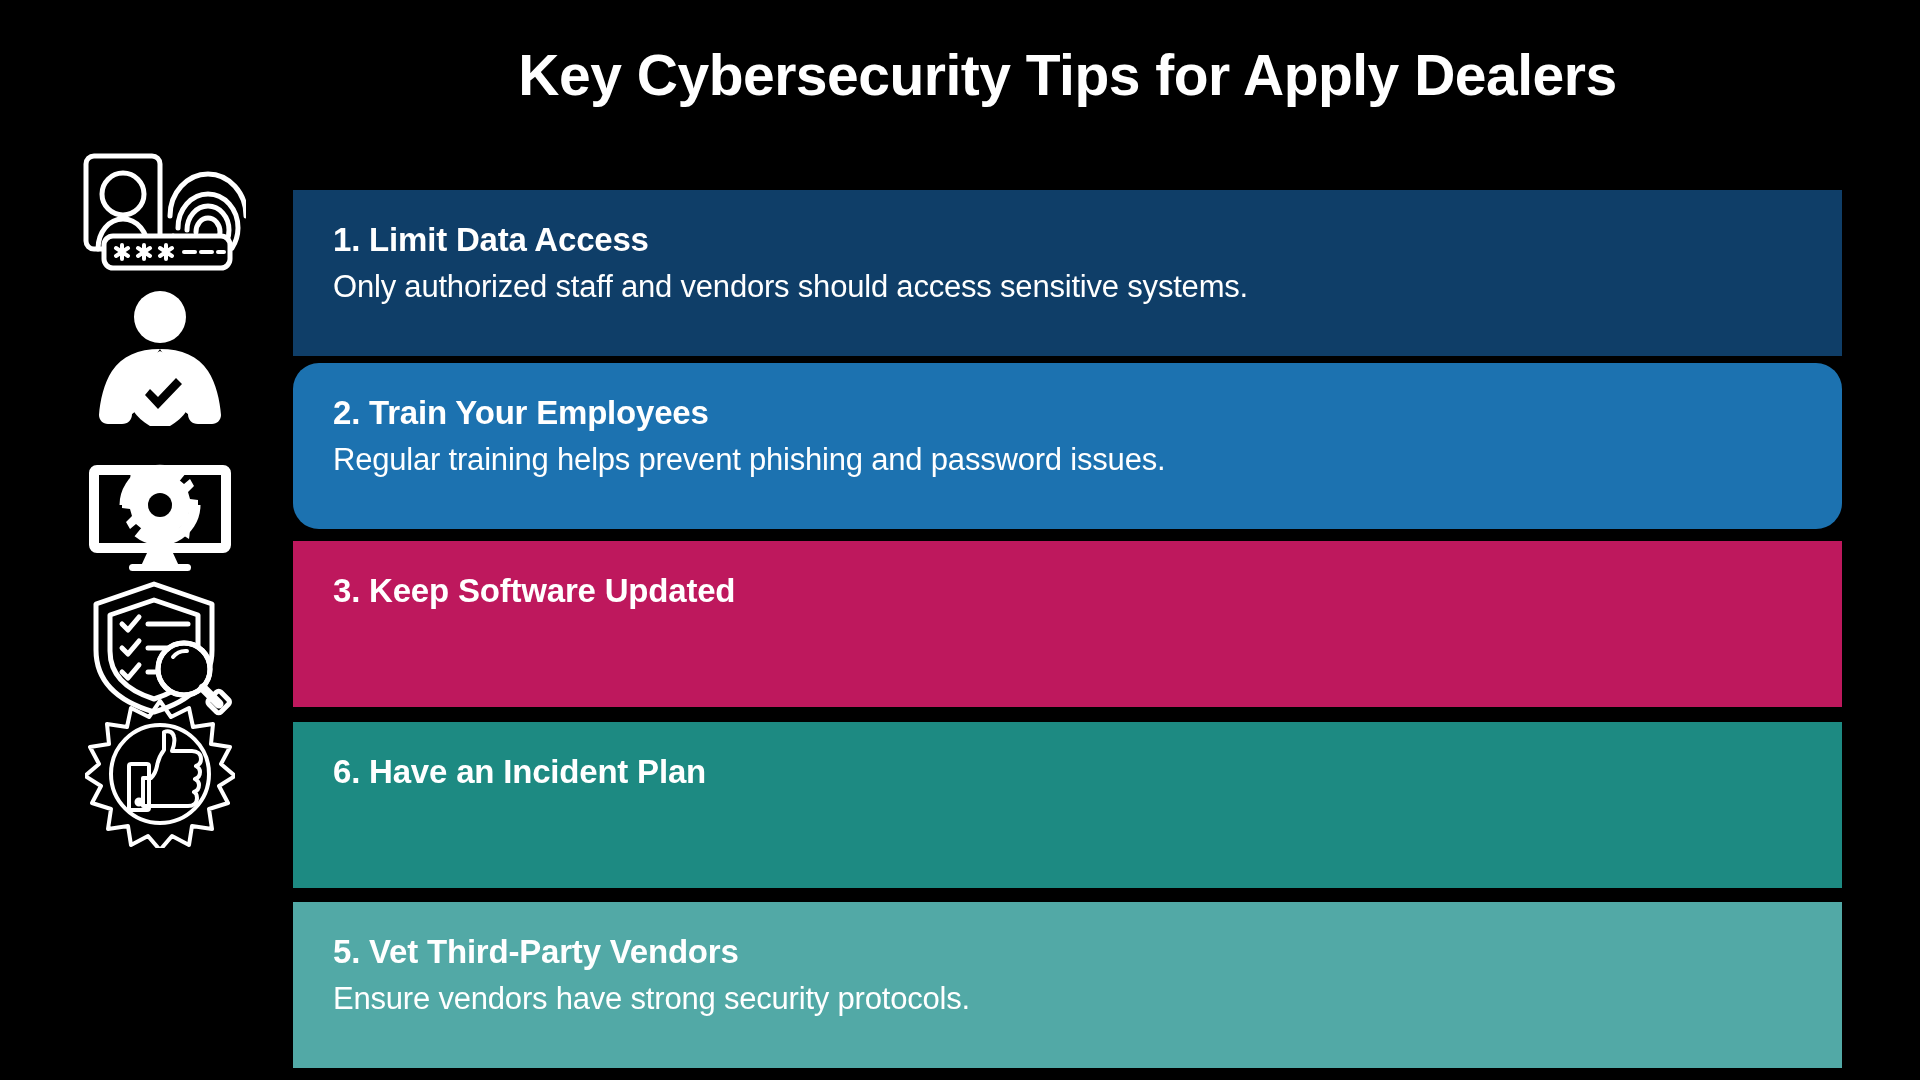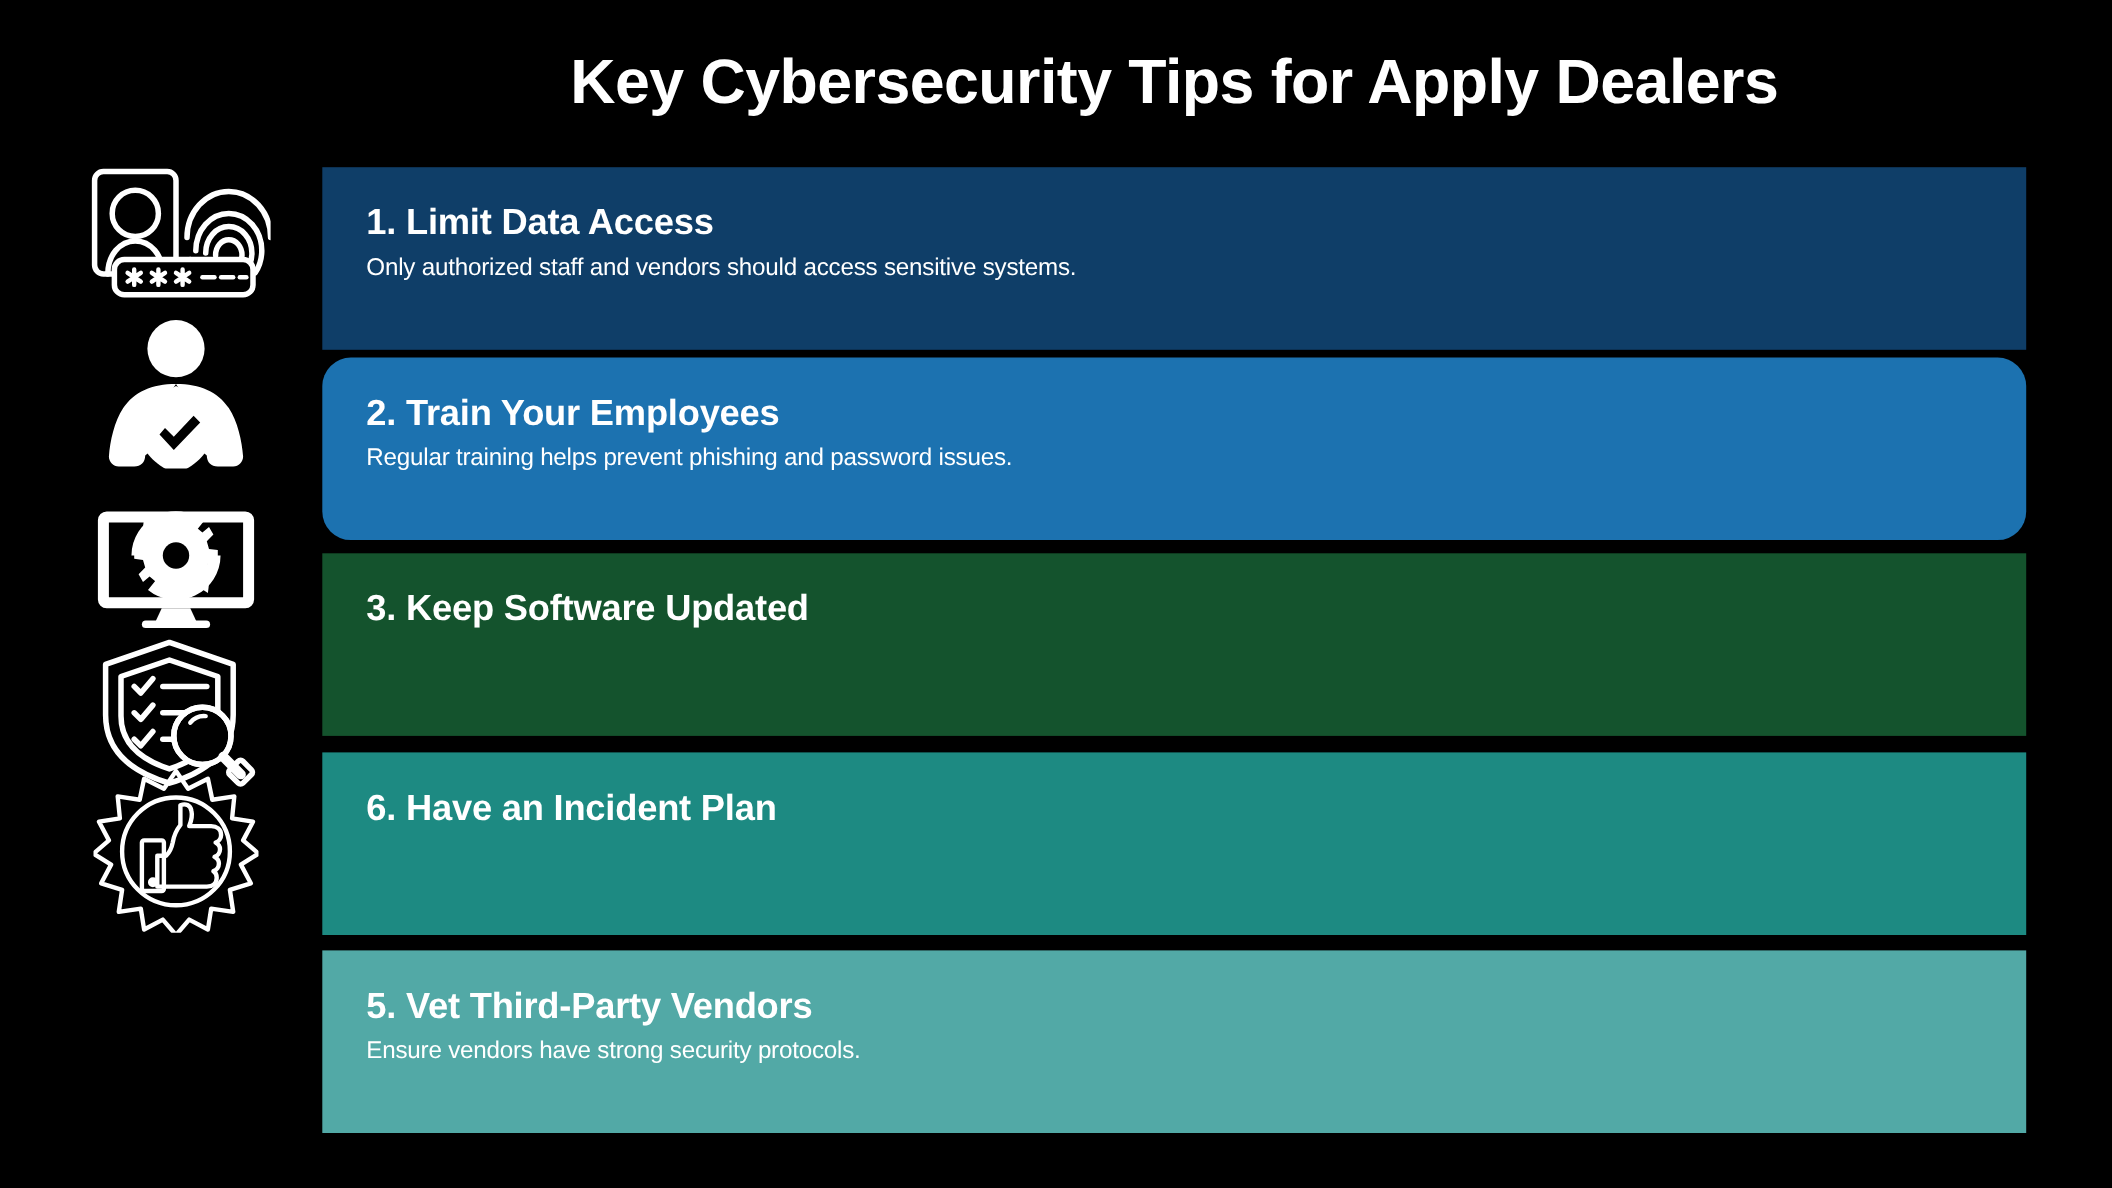--- a/index.html
+++ b/index.html
@@ -39,39 +39,40 @@
   }
 
   
   .row {
     position: absolute;
     left: 293px;
     width: 1549px;
     height: 166px;
     box-sizing: border-box;
     padding: 30px 0 0 40px;
+    margin-top: 38px;
   }
   .row-1 { top: 152px; }
   .row-2 { top: 325px; }
   .row-3 { top: 503px; }
   .row-4 { top: 684px; }
   .row-5 { top: 864px; }
 
   .row-title {
     color: #ffffff;
     font-size: 33px;
     font-weight: bold;
     line-height: 1.2;
     letter-spacing: -0.2px;
     margin: 0 0 8px 0;
     white-space: nowrap;
   }
   .row-desc {
     color: #ffffff;
-    font-size: 22px;
+    font-size: 31px;
     font-weight: normal;
     line-height: 1.2;
     letter-spacing: -0.2px;
     margin: 0;
     white-space: nowrap;
   }
 
   
   .icon-cell {
     position: absolute;
@@ -225,21 +226,21 @@
   <div class="row row-1" style="background: rgb(15, 62, 104); color: rgb(255, 255, 255);">
     <div class="row-title">1. Limit Data Access</div>
     <div class="row-desc">Only authorized staff and vendors should access sensitive systems.</div>
   </div>
 
   <div class="row row-2" style="background: rgb(28, 114, 176); color: rgb(255, 255, 255); border-radius: 26px;">
     <div class="row-title">2. Train Your Employees</div>
     <div class="row-desc">Regular training helps prevent phishing and password issues.</div>
   </div>
 
-  <div class="row row-3" style="background: #14532d; color: rgb(255, 255, 255);">
+  <div class="row row-3" style="background: #be185d; color: rgb(255, 255, 255);">
     <div class="row-title">3. Keep Software Updated</div>
   </div>
 
   <div class="row row-4" style="background: rgb(29, 138, 130); color: rgb(255, 255, 255);">
     <div class="row-title">6. Have an Incident Plan</div>
   </div>
 
   <div class="row row-5" style="background: rgb(82, 169, 166); color: rgb(255, 255, 255);">
     <div class="row-title">5. Vet Third-Party Vendors</div>
     <div class="row-desc">Ensure vendors have strong security protocols.</div>

